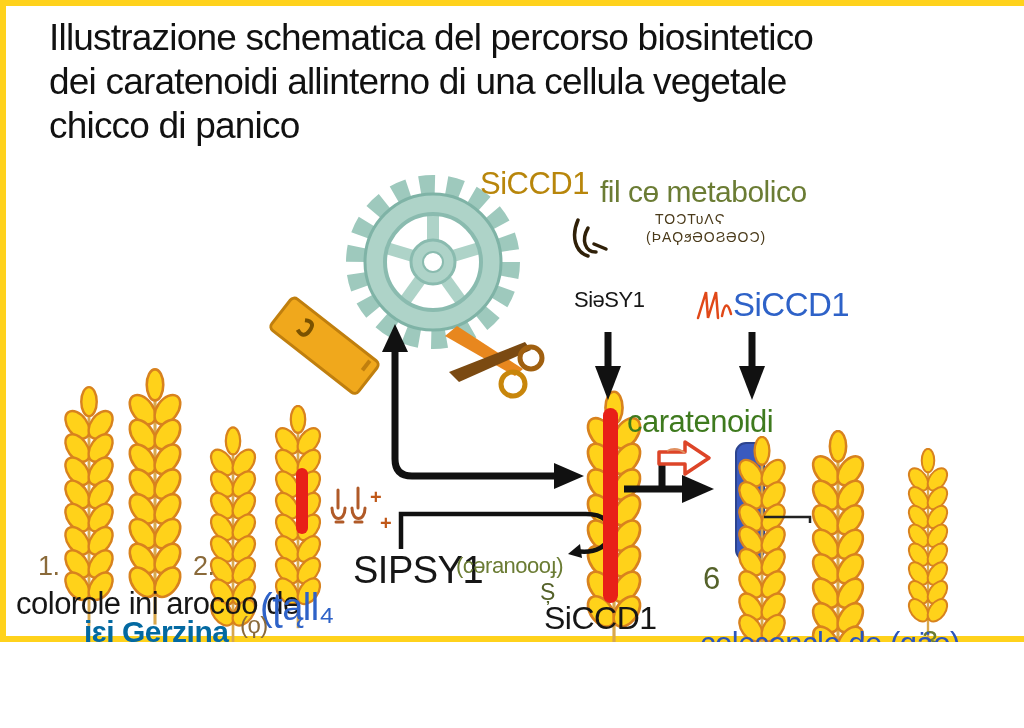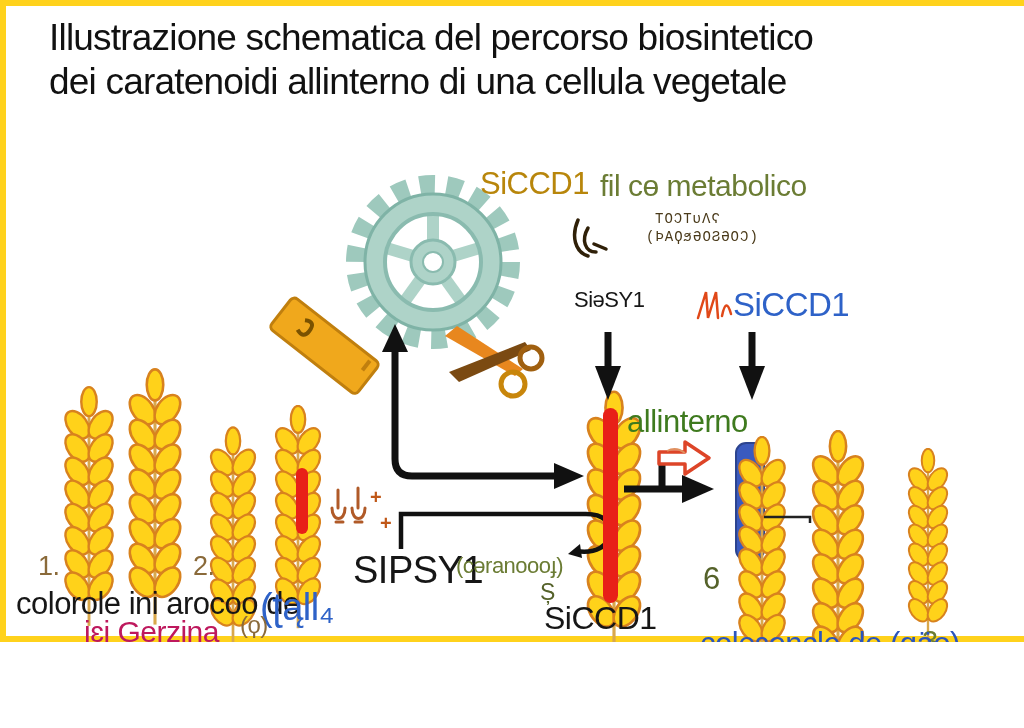--- a/index.html
+++ b/index.html
@@ -15,42 +15,43 @@
   }
   .lbl{position:absolute;white-space:nowrap;letter-spacing:-0.5px;line-height:1.05;}
   .t-black{color:#161616;}
   .t-gold{color:#B8860B;}
   .t-olive{color:#6B7C34;}
   .t-darkolive{color:#55622A;}
   .t-green{color:#3E7A1E;}
   .t-blue{color:#2E62C8;}
   .t-dkblue{color:#2B55BD;}
   .t-red{color:#E02414;}
-  .t-orangered{color:#be185d;}
+  .t-orangered{color:#0369a1;font-weight:bold;}
   .t-brown{color:#8A6A3A;}
-  .t-smallgarble{color:#4A3A1A;font-size:14px;letter-spacing:1px;font-family:Liberation Mono, monospace;}
+  .t-smallgarble{color:#4A3A1A;font-size:14px;letter-spacing:1px;}
   #title{
     position:absolute;left:49px;top:16px;width:910px;
     font-size:37px;line-height:44px;color:#111;letter-spacing:-0.8px;
   }
   svg.ear{position:absolute;}
   .overlay{position:absolute;border-radius:8px;}
   #connectors{position:absolute;left:0;top:0;z-index:5;}
   .zear{z-index:4;}
   .ztext{z-index:8;}
 </style>
 </head>
 <body>
 
 <div id="canvas">
   <div id="paper"></div>
 
   <div id="title" class="ztext">
     <div>Illustrazione schematica del percorso biosintetico</div>
     <div>dei caratenoidi allinterno di una cellula vegetale</div>
+    <div>chicco di panico</div>
   </div>
 
   <svg width="0" height="0" style="position:absolute" aria-hidden="true">
     <defs>
       <symbol id="ear-sym" viewBox="0 0 60 250">
         <line x1="30" y1="16" x2="30" y2="248" stroke="#D9A84C" stroke-width="3"></line>
         <g fill="#FFD21A" stroke="#D8821E" stroke-width="2.5">
           <ellipse cx="30" cy="16" rx="8" ry="15"></ellipse>
           <ellipse cx="18" cy="40" rx="10" ry="16" transform="rotate(-36 18 40)"></ellipse>
           <ellipse cx="42" cy="40" rx="10" ry="16" transform="rotate(36 42 40)"></ellipse>
@@ -188,28 +189,28 @@
         <path d="M 24,22 C 24,36 37,36 37,22"></path>
         <path d="M 8,36 h 7"></path>
           <path d="M 27,36 h 7"></path>
       </g>
       <text x="42" y="18" font-size="20" font-weight="bold" fill="#C05818" font-family="Liberation Sans, sans-serif">+</text>
       <text x="52" y="44" font-size="20" font-weight="bold" fill="#C05818" font-family="Liberation Sans, sans-serif">+</text>
     </g>
   </svg>
 
   <div class="lbl ztext t-gold" style="left:480px;top:168px;font-size:31px">SiCCD1</div>
-  <div class="lbl ztext t-olive" style="left:600px;top:170px;font-size:30px">fil cɵ metabolico</div>
+  <div class="lbl ztext t-olive" style="left:600px;top:176px;font-size:30px">fil cɵ metabolico</div>
   <div class="lbl ztext t-smallgarble" style="left:655px;top:212px">ΤΟϽΤυΛϚ</div>
   <div class="lbl ztext t-smallgarble" style="left:646px;top:230px">(ϷΑϘϧƏΟϨƏΟϽ)</div>
 
   <div class="lbl ztext t-black" style="left:574px;top:288px;font-size:22px">SiəSY1</div>
   <div class="lbl ztext t-blue" style="left:733px;top:288px;font-size:33px">SiCCD1</div>
 
-  <div class="lbl ztext t-green" style="left:627px;top:406px;font-size:31px">allinterno</div>
+  <div class="lbl ztext t-green" style="left:627px;top:406px;font-size:31px">caratenoidi</div>
 
   <div class="lbl ztext t-brown" style="left:38px;top:552px;font-size:27px">1.</div>
   <div class="lbl ztext t-brown" style="left:193px;top:552px;font-size:27px">2.</div>
   <div class="lbl ztext t-darkolive" style="left:703px;top:563px;font-size:31px">6</div>
   <div class="lbl ztext t-olive" style="left:922px;top:626px;font-size:29px">3</div>
   <div class="lbl ztext t-olive" style="left:922px;top:662px;font-size:29px">3</div>
 
   <div class="lbl ztext t-black" style="left:16px;top:588px;font-size:31px">colorole ini arocoo de</div>
   <div class="lbl ztext t-blue" style="left:260px;top:588px;font-size:38px">(ʈąll₄</div>
   <div class="lbl ztext t-orangered" style="left:84px;top:616px;font-size:30px">iɛi Gerzina</div>

